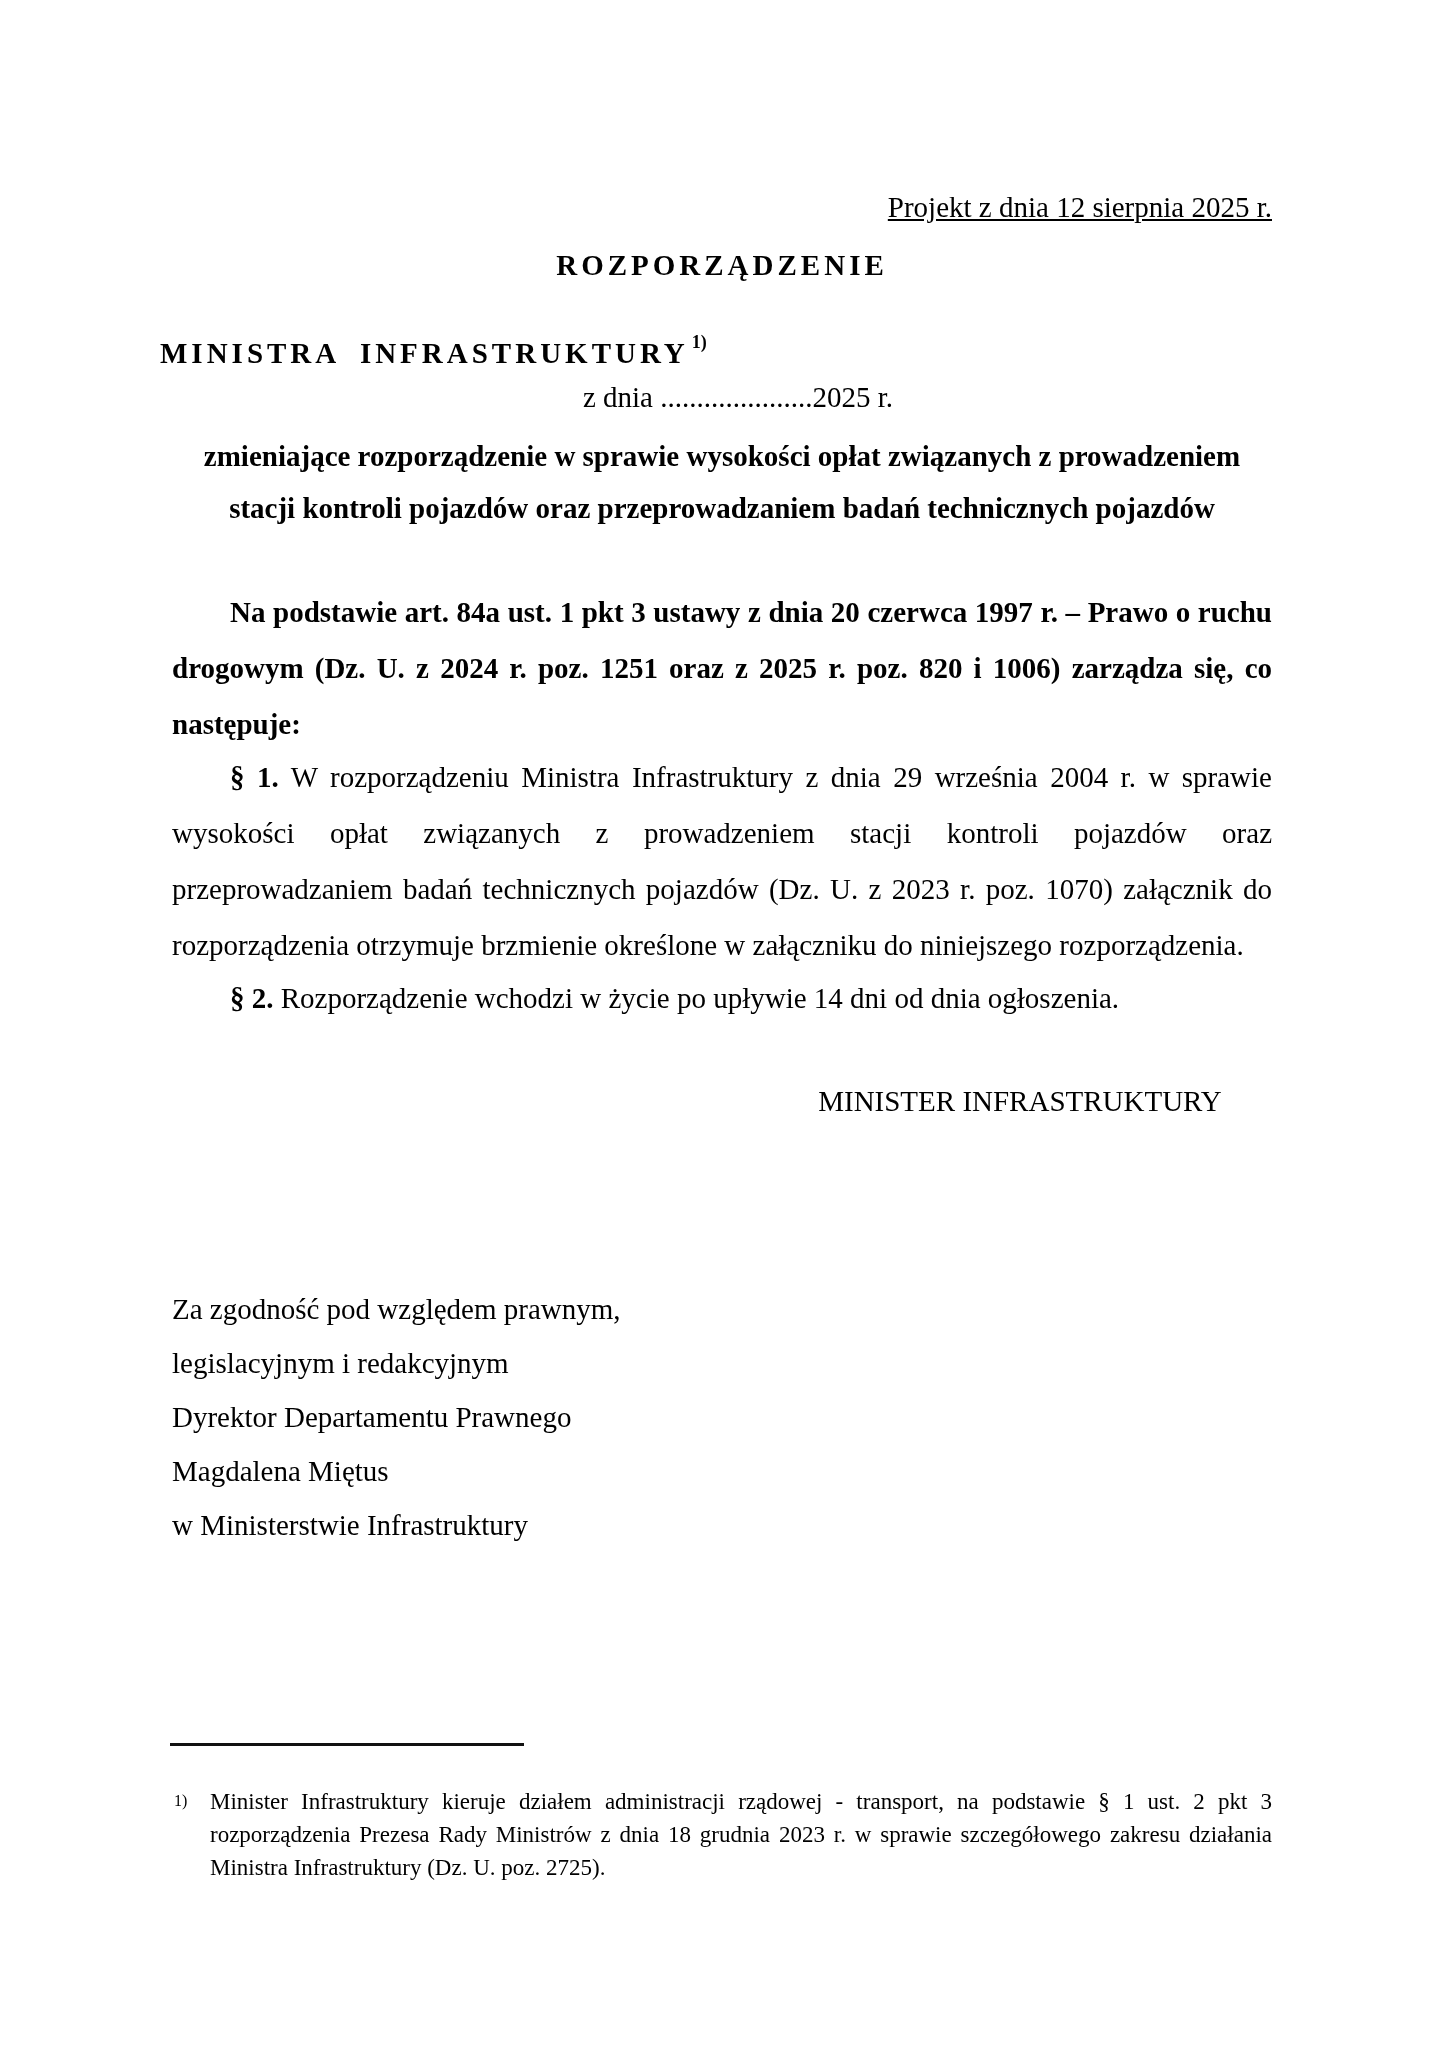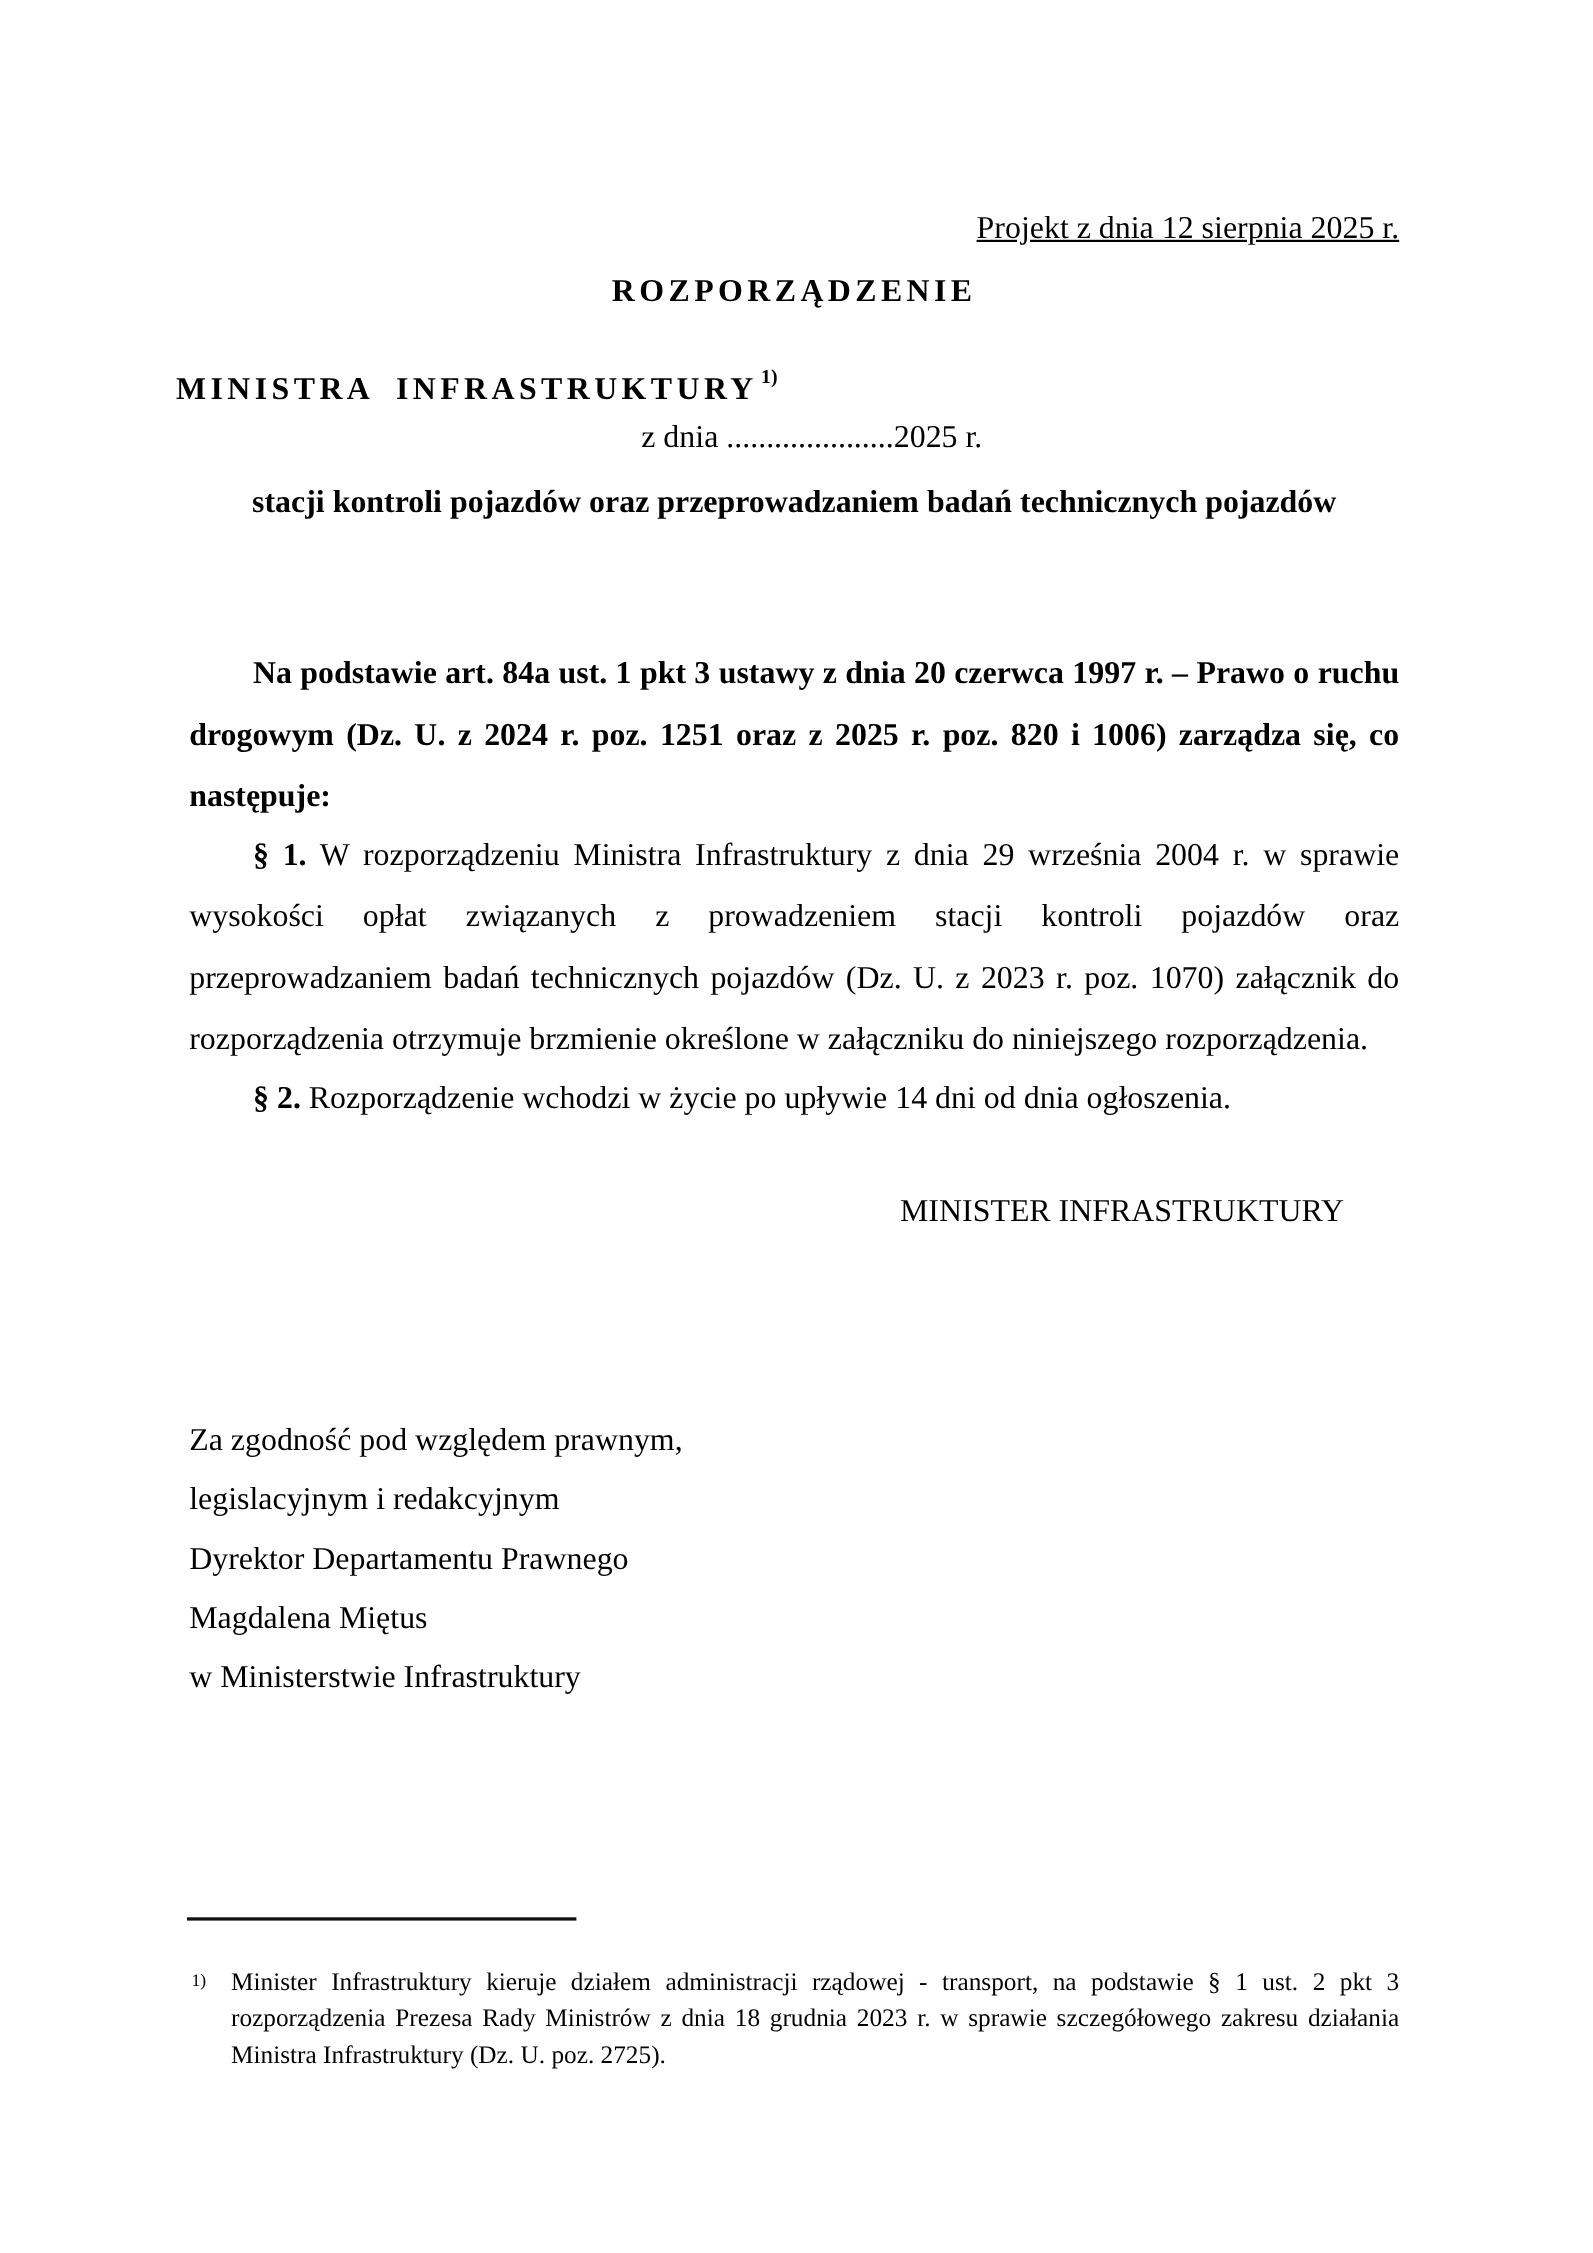--- a/index.html
+++ b/index.html
@@ -148,20 +148,21 @@
 
   <div class="abs title-1">ROZPORZĄDZENIE</div>
 
   <div class="abs title-2">
     <span>MINISTRA INFRASTRUKTURY</span><sup class="fnref-title">1)</sup>
   </div>
 
   <div class="abs date-dots">z dnia .....................2025 r.</div>
 
   <div class="abs subject">
+    <div>zmieniające rozporządzenie w sprawie wysokości opłat związanych z prowadzeniem</div>
     <div>stacji kontroli pojazdów oraz przeprowadzaniem badań technicznych pojazdów</div>
   </div>
 
   <div class="abs para para-intro">Na podstawie art. 84a ust. 1 pkt 3 ustawy z dnia 20 czerwca 1997 r. – Prawo o ruchu drogowym (Dz. U. z 2024 r. poz. 1251 oraz z 2025 r. poz. 820 i 1006) zarządza się, co następuje:</div>
 
   <div class="abs para para-s1">
     <b>§ 1.</b><span> W rozporządzeniu Ministra Infrastruktury z dnia 29 września 2004 r. w sprawie wysokości opłat związanych z prowadzeniem stacji kontroli pojazdów oraz przeprowadzaniem badań technicznych pojazdów (Dz. U. z 2023 r. poz. 1070) załącznik do rozporządzenia otrzymuje brzmienie określone w załączniku do niniejszego rozporządzenia.</span>
   </div>
 
   <div class="abs para para-s2">

